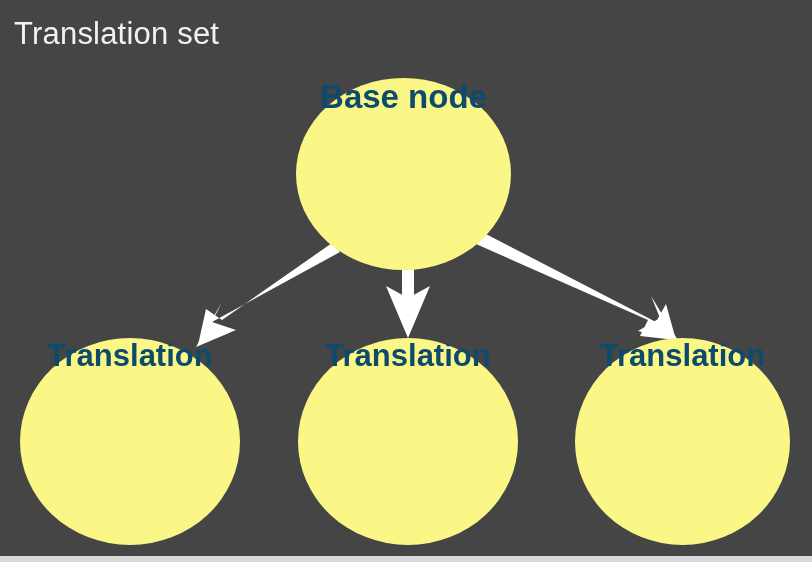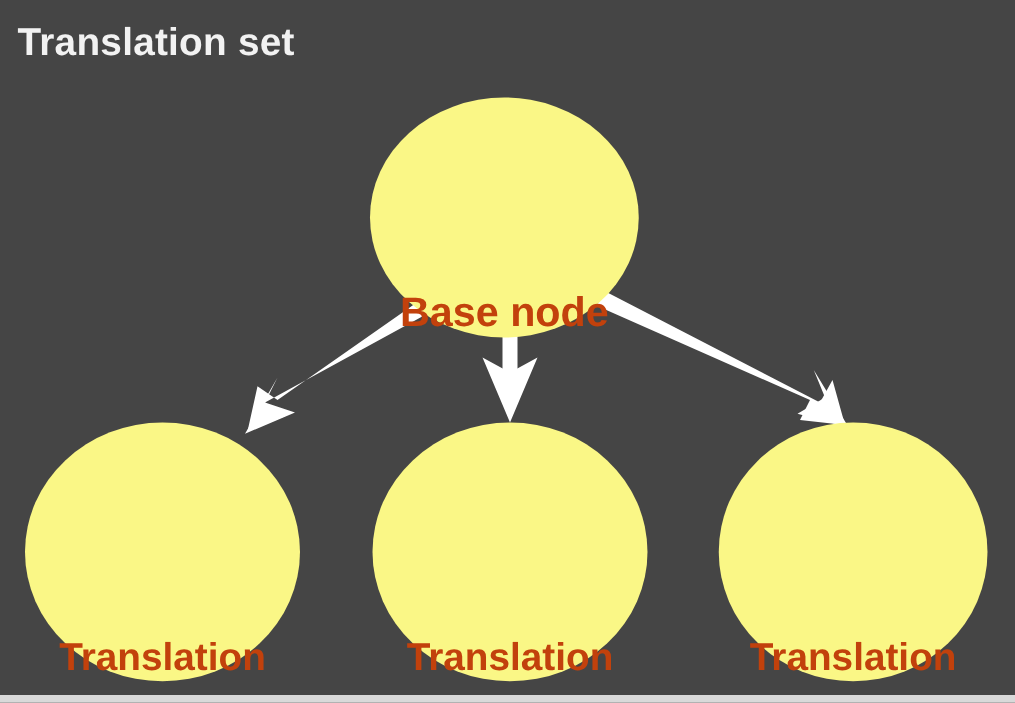--- a/index.html
+++ b/index.html
@@ -22,40 +22,40 @@
     width: 812px;
     height: 6px;
     background: #d9d9d9;
   }
   #diagram-title {
     position: absolute;
     left: 14px;
     top: 16px;
     color: #f2f2f2;
     font-size: 31px;
-    font-weight: 700;
+    font-weight: 400;
     letter-spacing: 0.2px;
     white-space: nowrap;
   }
   svg#edges {
     position: absolute;
     left: 0;
     top: 0;
     width: 812px;
     height: 562px;
   }
   .node {
     position: absolute;
     background: #faf786;
     border-radius: 50%;
     display: flex;
-    align-items: flex-end;
+    align-items: flex-start;
     justify-content: center;
     text-align: center;
-    color: #c2410c;
+    color: #0c4a6e;
     font-weight: 700;
     line-height: 1.18;
   }
   .node-label {
     display: block;
     padding: 0 6px;
   }
   #node-base {
     left: 296px;
     top: 78px;

